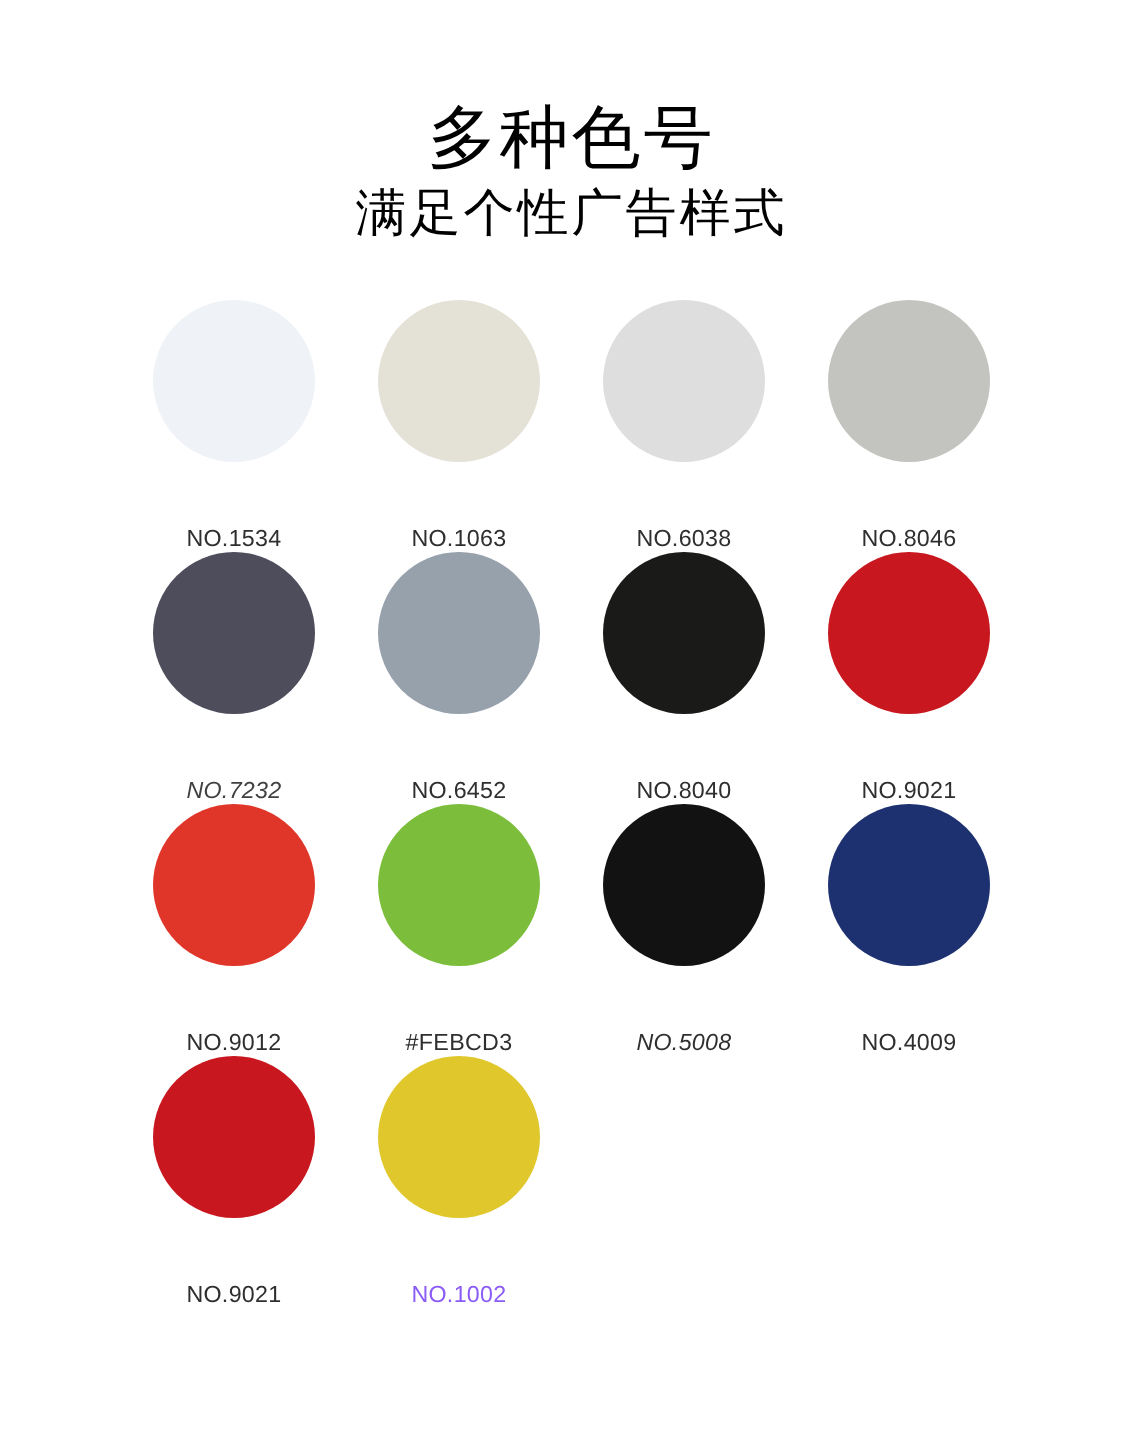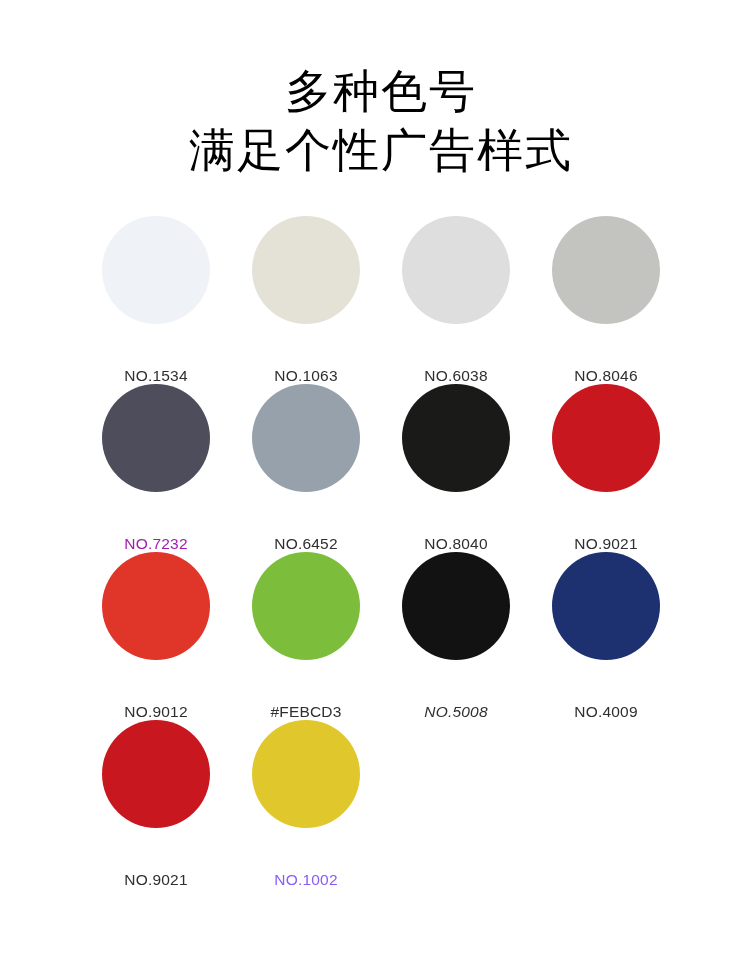--- a/index.html
+++ b/index.html
@@ -39,21 +39,21 @@
     font-weight: 400;
     letter-spacing: 2px;
     line-height: 1.28;
   }
 
   .heading-line-1 {
     font-size: 46px;
   }
 
   .heading-line-2 {
-    font-size: 46px;
+    font-size: 34px;
   }
 
   
   .swatch-grid {
     margin: 0 auto;
     padding-top: 36px;
     width: 600px;
     display: grid;
     grid-template-columns: repeat(4, 150px);
     grid-auto-rows: 168px;
@@ -110,21 +110,21 @@
       <div class="swatch-cell">
         <div class="swatch-dot" style="background: rgb(222, 222, 222);"></div>
         <div class="swatch-label" style="color: rgb(47, 47, 47);">NO.6038</div>
       </div>
       <div class="swatch-cell">
         <div class="swatch-dot" style="background: rgb(195, 196, 192);"></div>
         <div class="swatch-label" style="color: rgb(47, 47, 47);">NO.8046</div>
       </div>
       <div class="swatch-cell">
         <div class="swatch-dot" style="background: rgb(77, 77, 92);"></div>
-        <div class="swatch-label" style="color: #a21caf;">NO.7232</div>
+        <div class="swatch-label" style="color: #404040; font-style: italic;">NO.7232</div>
       </div>
       <div class="swatch-cell">
         <div class="swatch-dot" style="background: rgb(150, 161, 172);"></div>
         <div class="swatch-label" style="color: rgb(47, 47, 47);">NO.6452</div>
       </div>
       <div class="swatch-cell">
         <div class="swatch-dot" style="background: rgb(26, 26, 24);"></div>
         <div class="swatch-label" style="color: rgb(47, 47, 47); text-align: center;">NO.8040</div>
       </div>
       <div class="swatch-cell">

